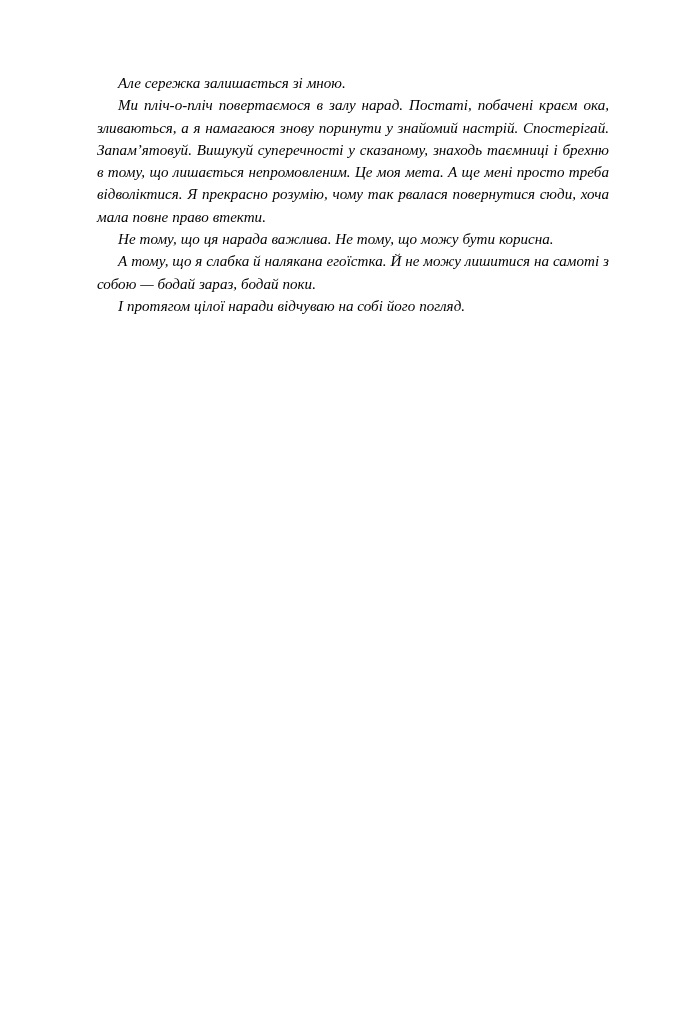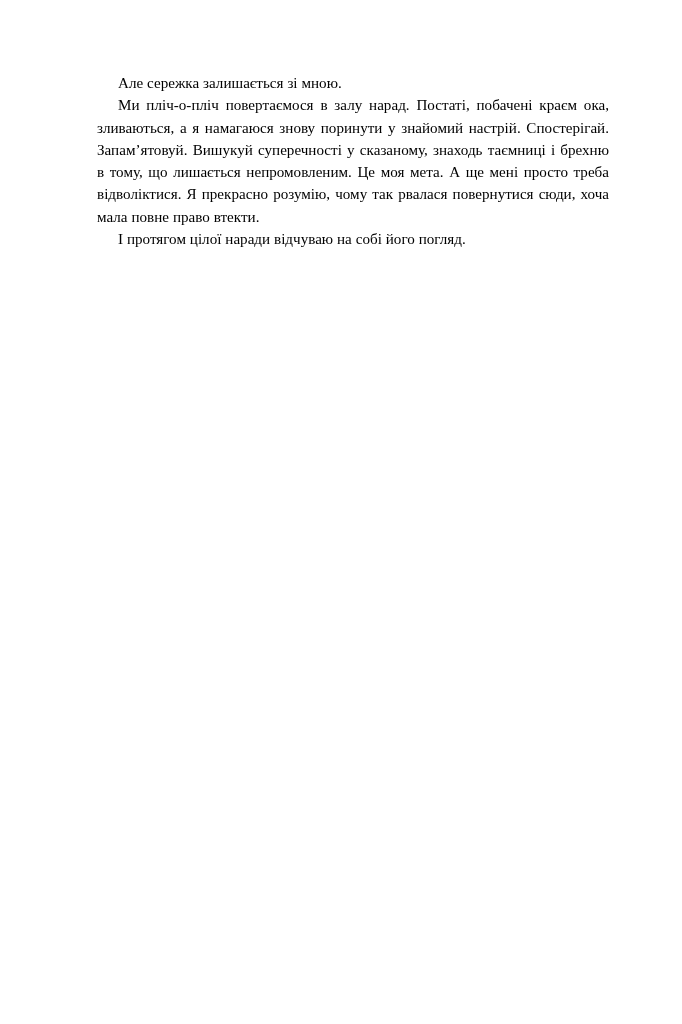--- a/index.html
+++ b/index.html
@@ -22,20 +22,21 @@
     height: 1024px;
     background: #ffffff;
     box-sizing: border-box;
   }
 
   .text-column {
     position: absolute;
     left: 97px;
     top: 72px;
     width: 512px;
+    font-style: italic;
   }
 
   .para {
     margin: 0;
     padding: 0;
     text-indent: 21px;
     text-align: justify;
     text-justify: inter-word;
     font-size: 15.1px;
     line-height: 22.3px;
@@ -50,15 +51,17 @@
     margin-bottom: 0;
   }
 </style>
 </head>
 <body style="background-color: rgb(255, 255, 255); color: rgb(0, 0, 0);">
 
 <div class="page">
   <div class="text-column">
     <p class="para">Але сережка залишається зі мною.</p>
     <p class="para">Ми пліч-о-пліч повертаємося в залу нарад. Постаті, побачені краєм ока, зливаються, а я намагаюся знову поринути у знайомий настрій. Спостерігай. Запам’ятовуй. Вишукуй суперечності у сказаному, знаходь таємниці і брехню в тому, що лишається непромовленим. Це моя мета. А ще мені просто треба відволіктися. Я прекрасно розумію, чому так рвалася повернутися сюди, хоча мала повне право втекти.</p>
+    <p class="para">Не тому, що ця нарада важлива. Не тому, що можу бути корисна.</p>
+    <p class="para">А тому, що я слабка й налякана егоїстка. Й не можу лишитися на самоті з собою — бодай зараз, бодай поки.</p>
     <p class="para">І протягом цілої наради відчуваю на собі його погляд.</p>
   </div>
 </div>
 
 </body></html>

